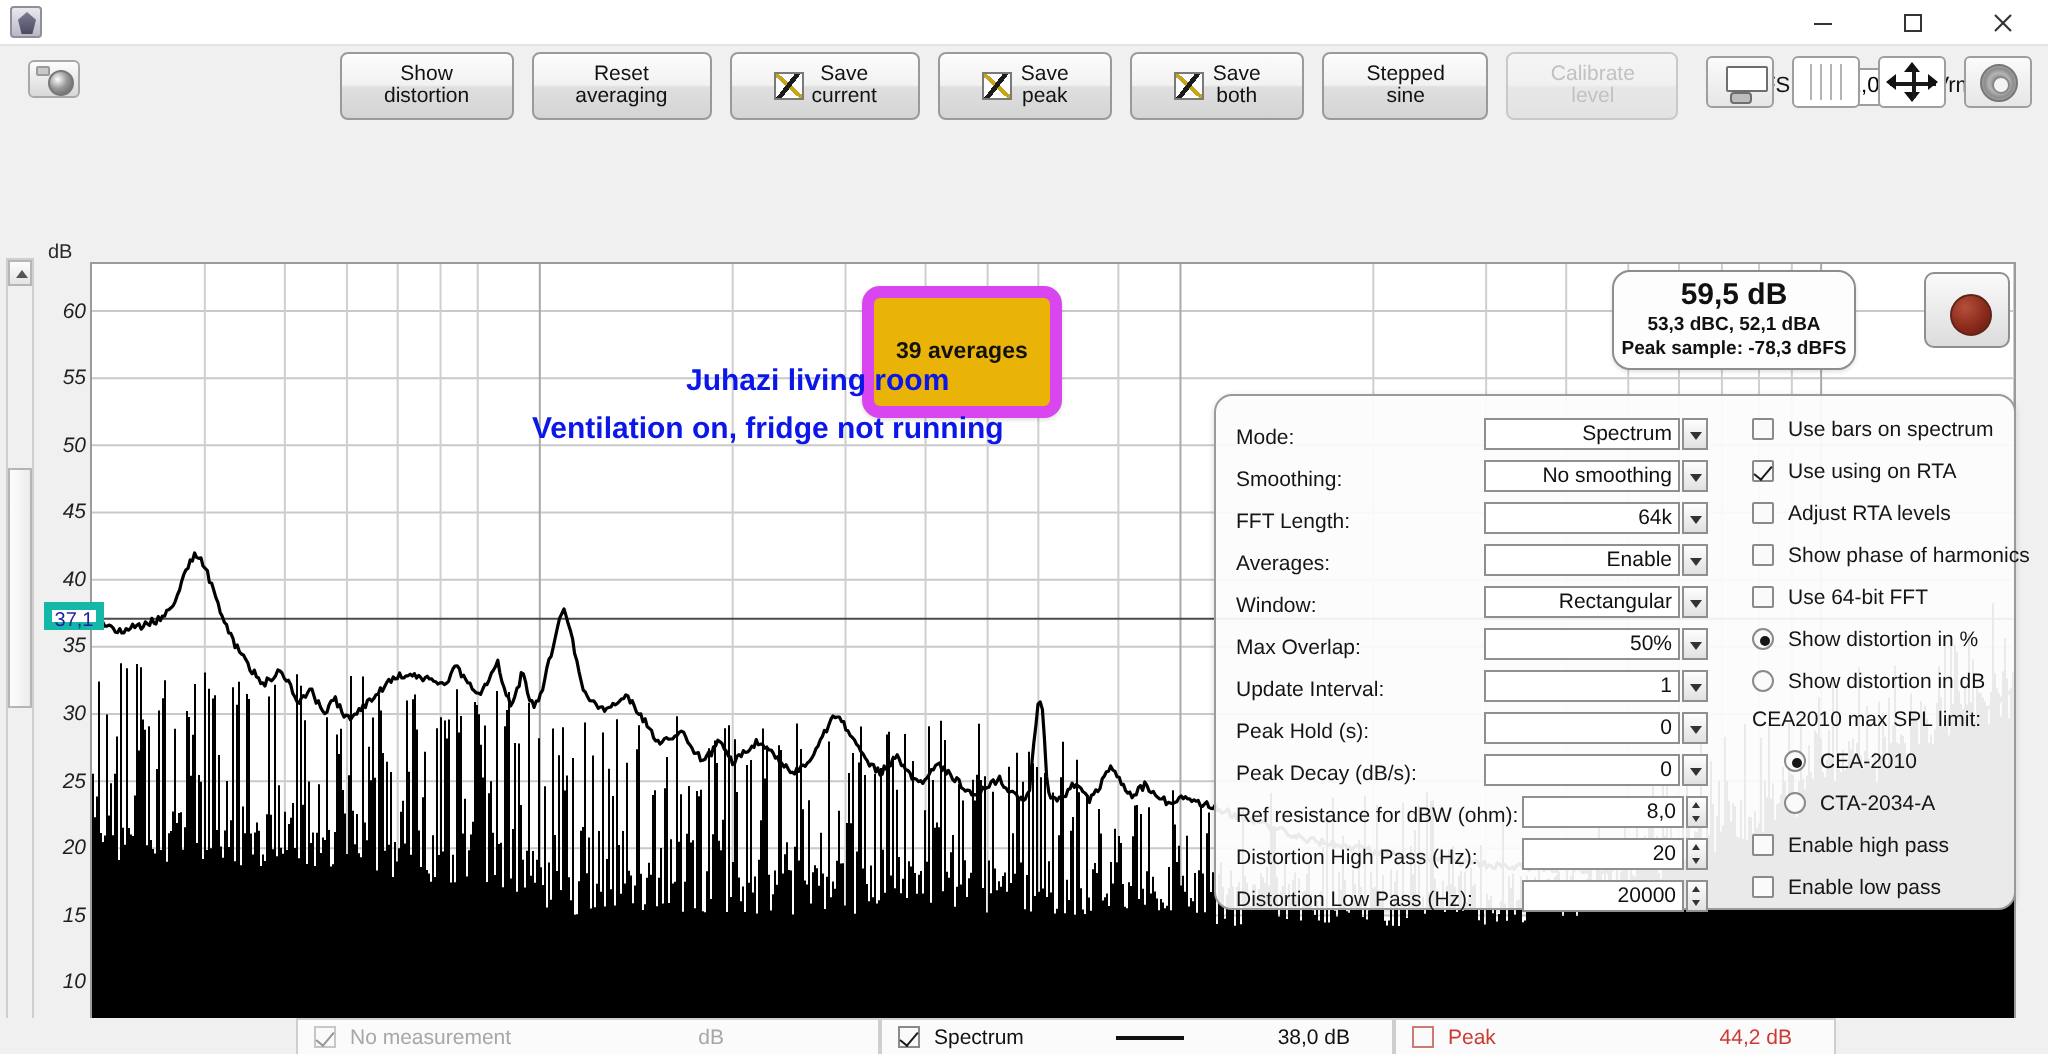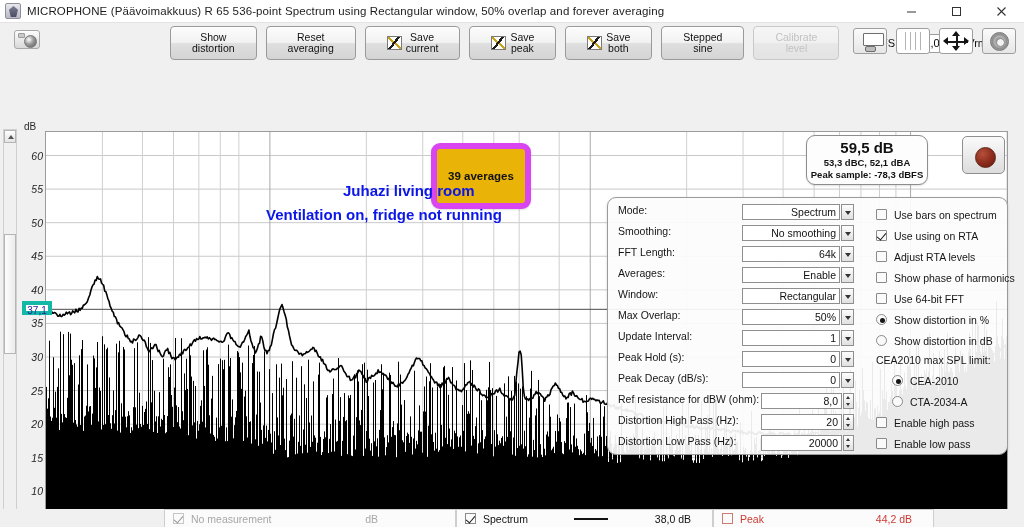--- a/index.html
+++ b/index.html
@@ -243,21 +243,21 @@
     position:absolute; left:607px; top:134px; width:401px; height:258px;
     background:rgba(252,252,252,0.93);
     border:1px solid #9a9a9a; border-radius:9px;
     z-index:12;
     box-shadow:0 1px 3px rgba(0,0,0,.15);
   }
   .set-left { position:absolute; left:0; top:6px; width:252px; }
   .set-right { position:absolute; left:262px; top:6px; width:139px; }
 
   .set-row {
-    height:21px; display:flex; align-items:flex-start; padding-left:10px;
+    height:21px; display:flex; align-items:flex-end; padding-left:10px;
   }
   .set-row .lab { font-size:10.5px; color:#151515; width:124px; white-space:nowrap; }
   .set-field {
     flex:1; height:16px; background:#fff; border:1px solid #8f8f8f;
     font-size:10.5px; color:#111; text-align:right;
     padding-right:3px; line-height:14px; position:relative;
   }
   .combo-arrow {
     width:13px; height:16px; margin-left:1px;
     background: linear-gradient(#fdfdfd,#e1e1e1);
@@ -303,21 +303,21 @@
   .rad.on:after{
     content:""; position:absolute; left:2.5px; top:2.5px; width:5px; height:5px;
     border-radius:50%; background:#161616;
   }
   .chk-lab { font-size:10.5px; color:#151515; white-space:nowrap; }
   .cea-head { font-size:10.5px; color:#151515; padding-left:6px; height:19px; line-height:19px;}
   .indent { padding-left:22px; }
 
   .statusbar {
     position:absolute; left:0; top:509px; width:1024px; height:18px;
-    background:#f0f0f0; display:flex; align-items:center;padding-left:16px;
+    background:#f0f0f0; display:flex; align-items:center;
   }
   .sb-panel {
     height:18px; display:flex; align-items:center;
     background:#fbfbfb; border:1px solid #cecece; border-bottom:none;
   }
   .sb-p1 { margin-left:148px; width:292px; padding-left:8px; gap:7px; }
   .sb-p2 { width:257px; padding-left:8px; gap:7px; }
   .sb-p3 { width:221px; padding-left:8px; gap:7px; }
   .sb-txt { font-size:10.5px; color:#111; }
   .sb-txt.muted { color:#a7a7a7; }
@@ -336,21 +336,20 @@
   .chk-sm.dis { opacity:.45; }
   .chk-sm.redbox { border-color:#cc7a74; }
 </style>
 </head>
 <body>
 
 <div id="app">
 
   <div class="titlebar">
     <div class="title-ico"></div>
-    <div class="title-text">MICROPHONE (Päävoimakkuus) R 65 536-point Spectrum using Rectangular window, 50% overlap and forever averaging</div>
     <div class="win-btns">
       <div class="win-btn">
         <svg width="11" height="11" viewBox="0 0 11 11">
             <line x1="1" y1="6" x2="10" y2="6" stroke="#333" stroke-width="1"></line>
           </svg>
       </div>
       <div class="win-btn">
         <svg width="11" height="11" viewBox="0 0 11 11">
             <rect x="1.5" y="1.5" width="8" height="8" fill="none" stroke="#333" stroke-width="1"></rect>
           </svg>

